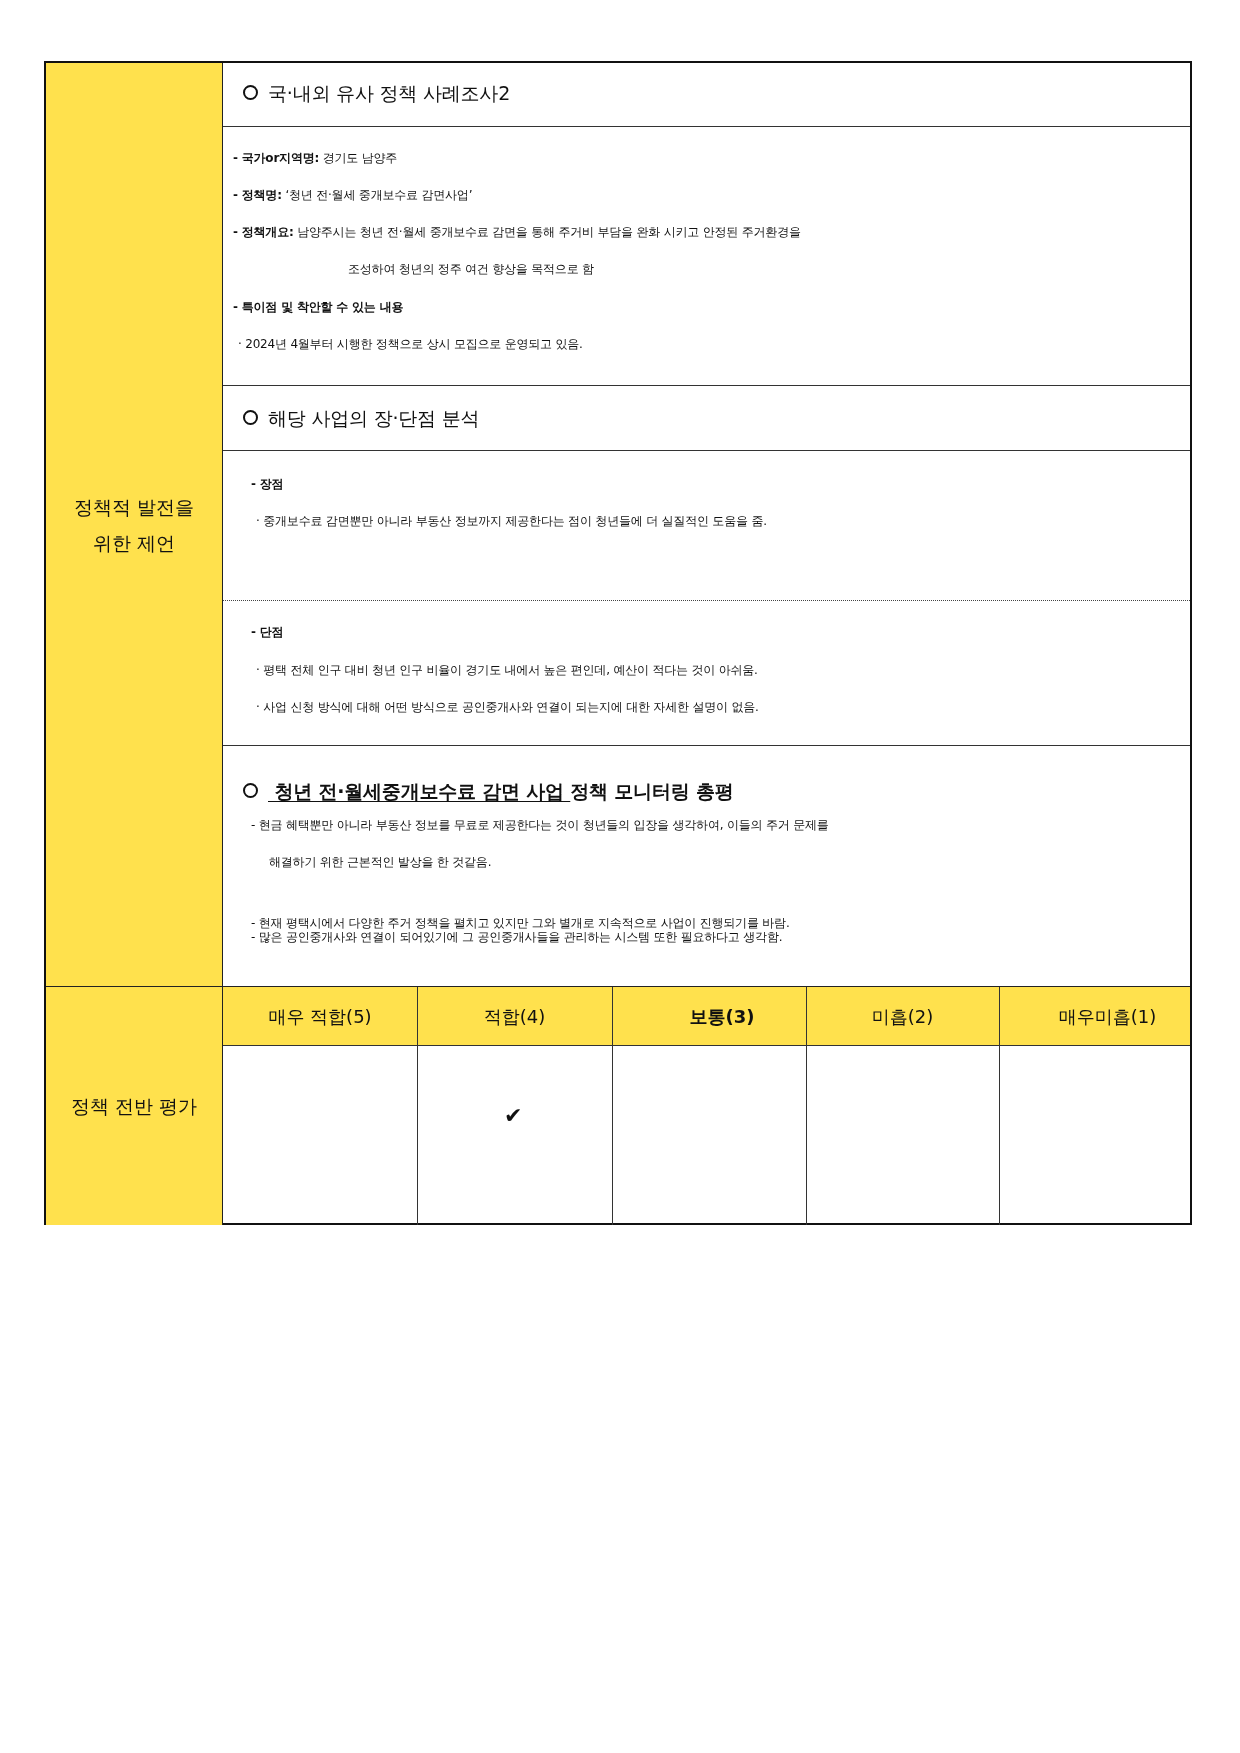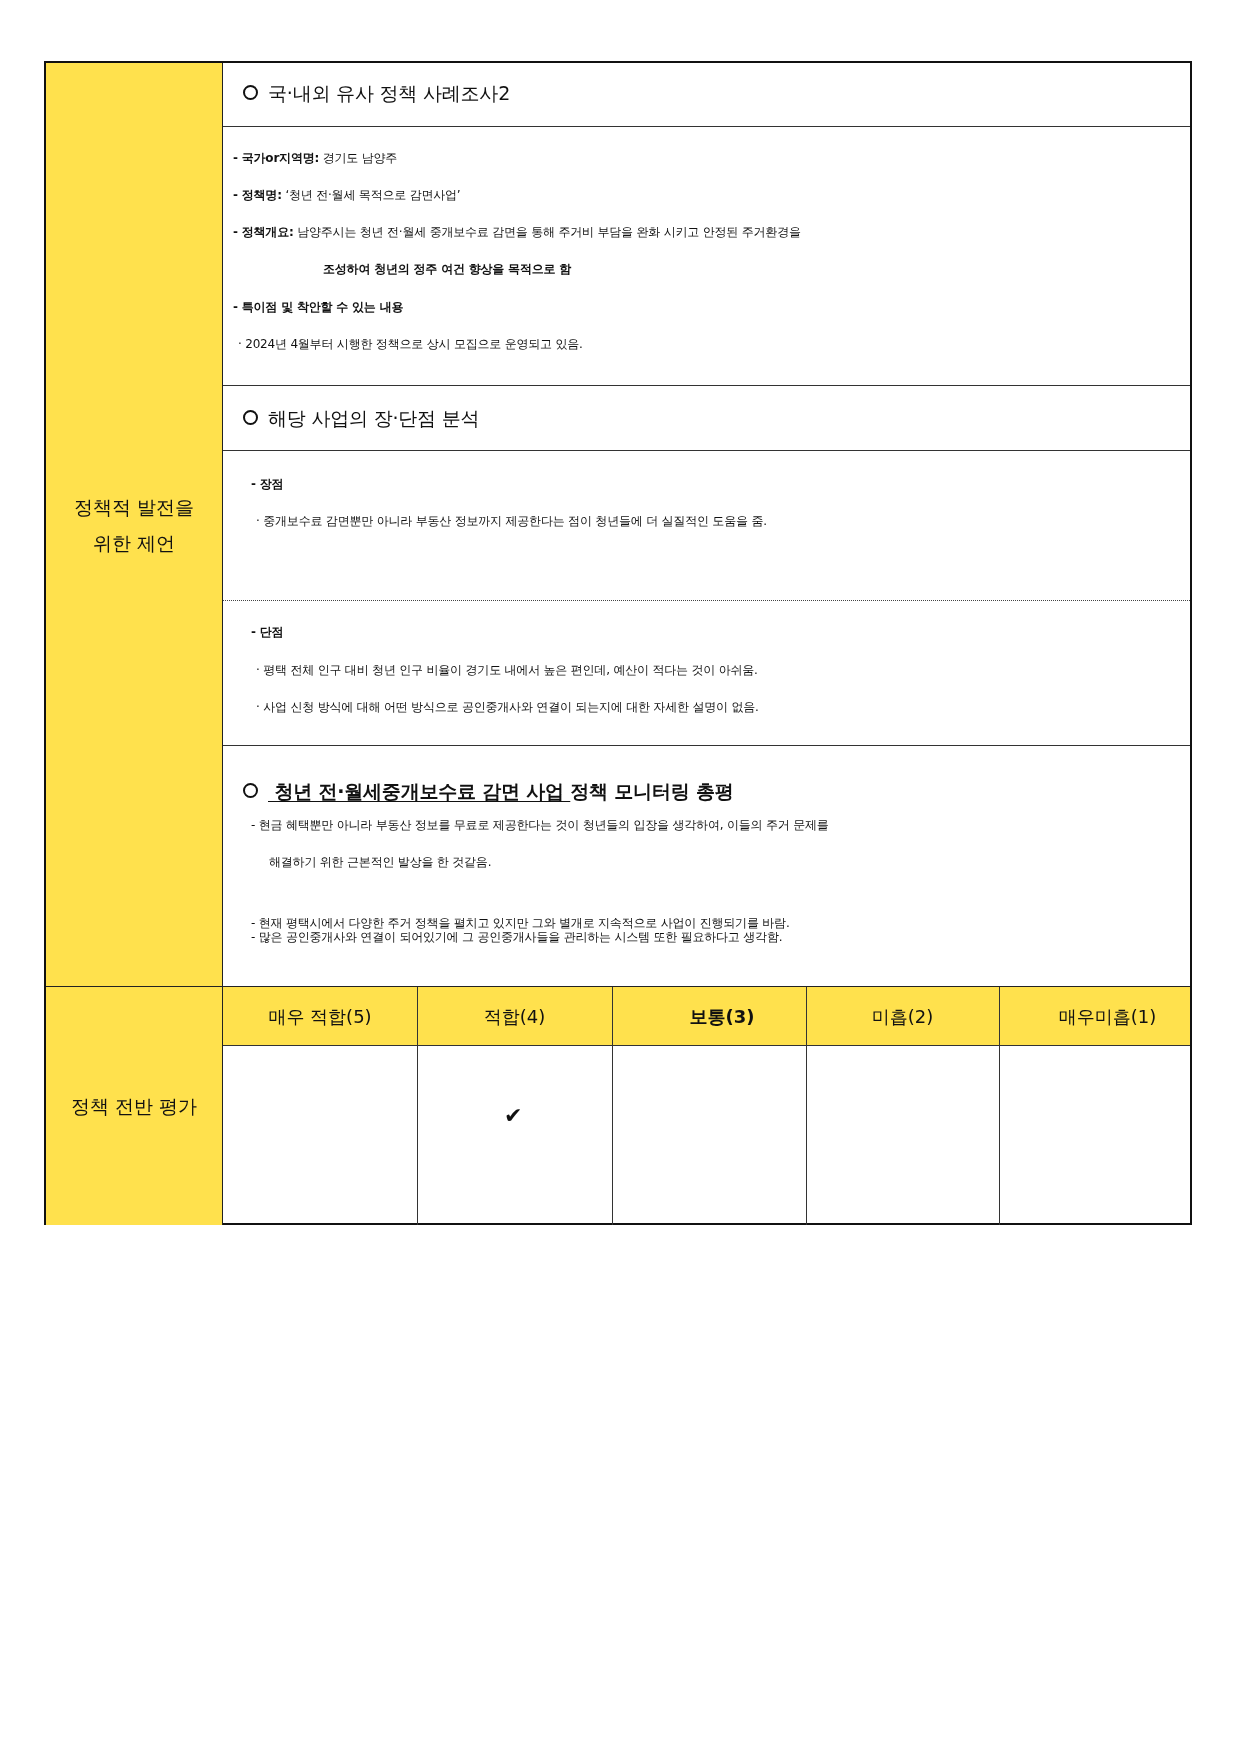--- a/index.html
+++ b/index.html
@@ -42,26 +42,26 @@
   <div class="hline full" style="top:923px;"></div>
 
   <div class="txt" style="left:197px; top:18px; font-size:19px;">
     <span class="circle"></span><span>국·내외 유사 정책 사례조사2</span>
   </div>
 
   <div class="txt" style="left:187px; top:87px;">
     <span class="b">- 국가or지역명:</span><span> 경기도 남양주</span>
   </div>
   <div class="txt" style="left:187px; top:124px;">
-    <span class="b">- 정책명:</span><span> ‘청년 전·월세 목적으로 감면사업’</span>
+    <span class="b">- 정책명:</span><span> ‘청년 전·월세 중개보수료 감면사업’</span>
   </div>
   <div class="txt" style="left:187px; top:161px;">
     <span class="b">- 정책개요:</span><span> 남양주시는 청년 전·월세 중개보수료 감면을 통해 주거비 부담을 완화 시키고 안정된 주거환경을</span>
   </div>
-  <div class="txt" style="left:277px; top:198px;font-weight:bold;">조성하여 청년의 정주 여건 향상을 목적으로 함</div>
+  <div class="txt" style="left:302px; top:198px;">조성하여 청년의 정주 여건 향상을 목적으로 함</div>
   <div class="txt b" style="left:187px; top:236px;">- 특이점 및 착안할 수 있는 내용</div>
   <div class="txt" style="left:192px; top:273px;">· 2024년 4월부터 시행한 정책으로 상시 모집으로 운영되고 있음.</div>
 
   <div class="txt" style="left:197px; top:343px; font-size:19px;">
     <span class="circle"></span><span>해당 사업의 장·단점 분석</span>
   </div>
 
   <div class="txt b" style="left:205px; top:413px;">- 장점</div>
   <div class="txt" style="left:210px; top:450px;">· 중개보수료 감면뿐만 아니라 부동산 정보까지 제공한다는 점이 청년들에 더 실질적인 도움을 줌.</div>
 

